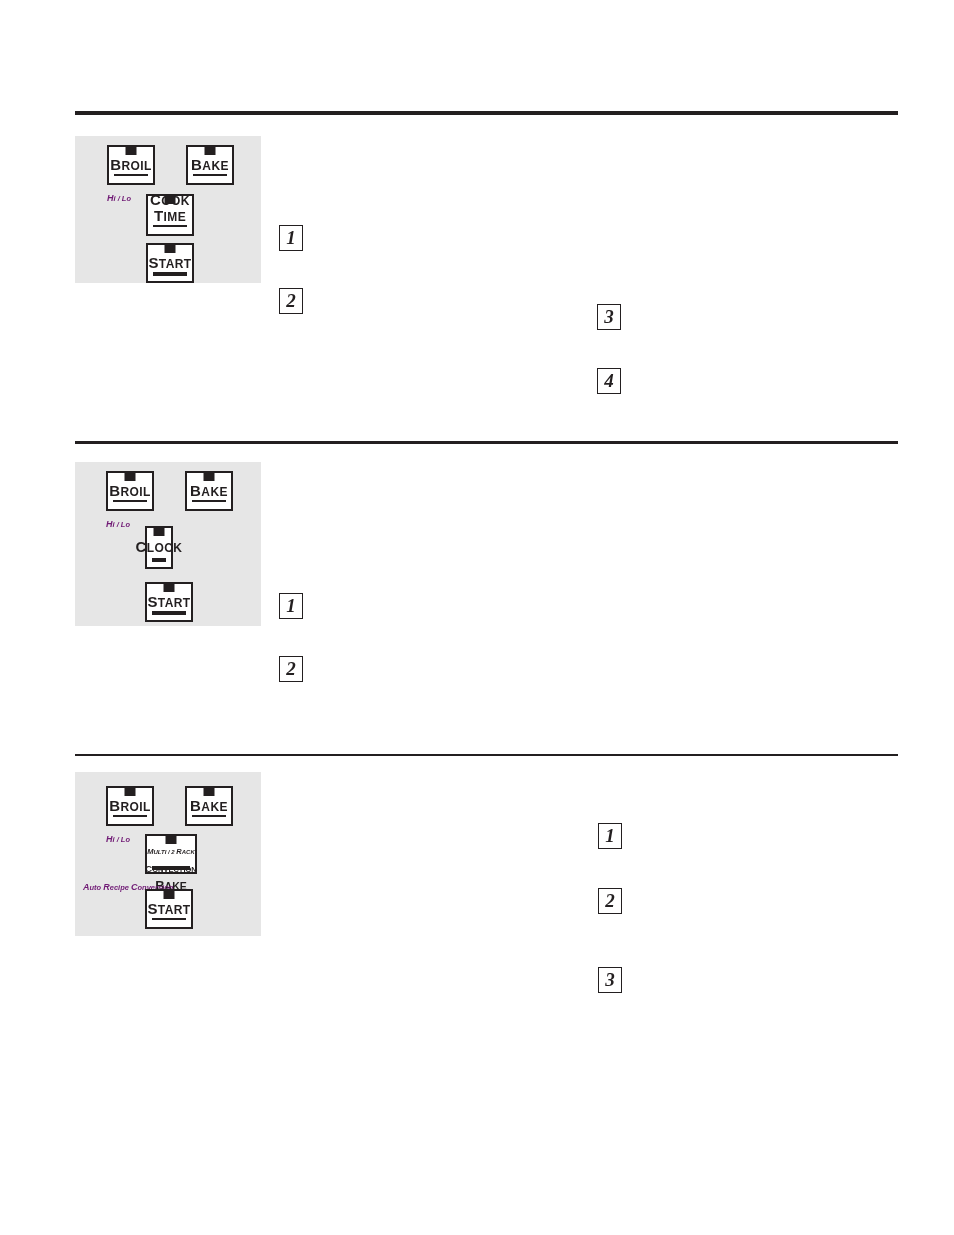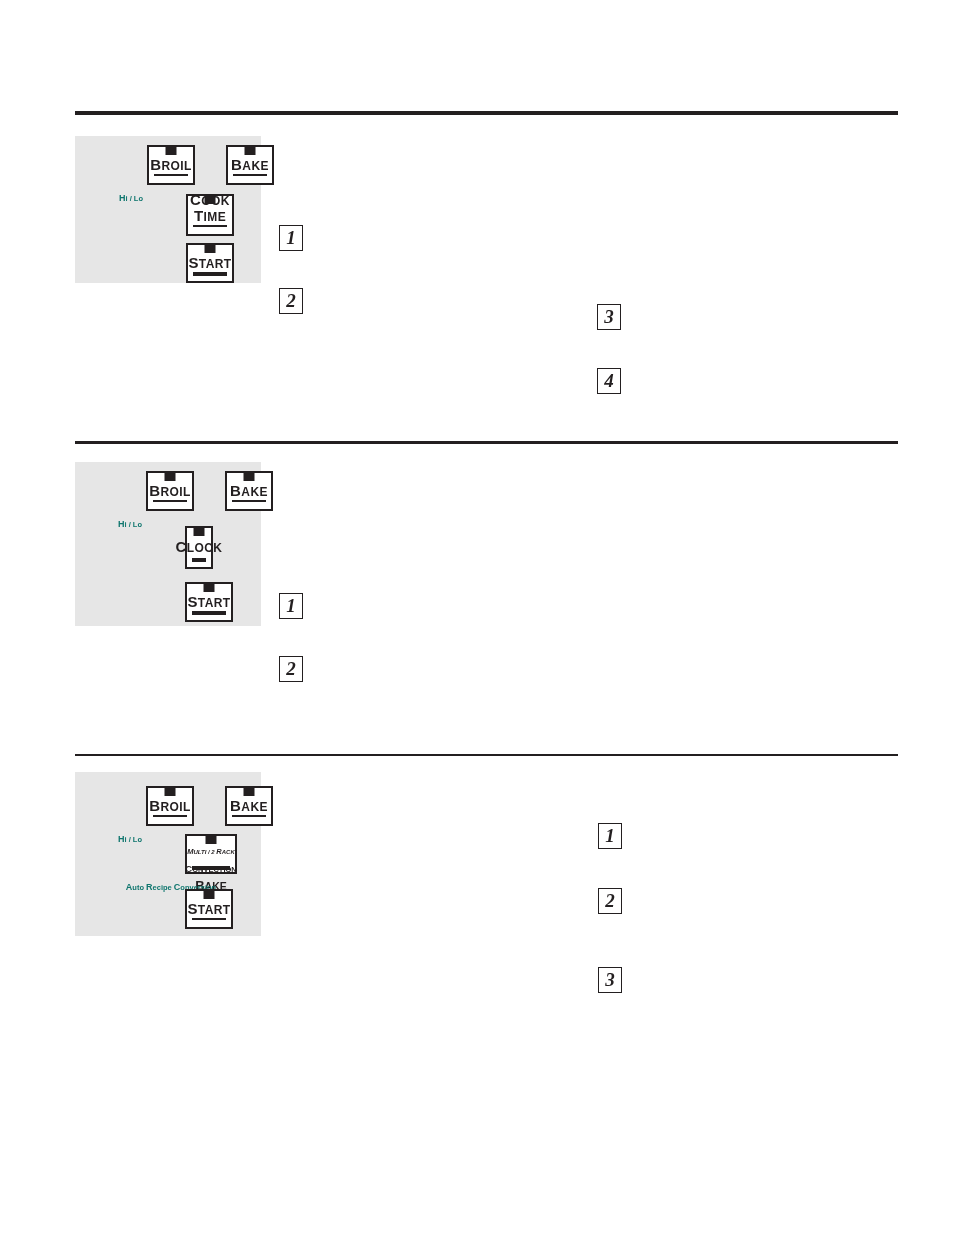--- a/index.html
+++ b/index.html
@@ -36,21 +36,20 @@
     position: absolute;
     background: #ffffff;
     border: 2px solid #231f20;
     box-sizing: border-box;
     display: flex;
     flex-direction: column;
     align-items: center;
     justify-content: center;
     text-align: center;
     color: #231f20;
-    margin-left: 40px;
   }
   
   .btn .led {
     position: absolute;
     top: -1px;
     left: 50%;
     transform: translateX(-50%);
     width: 11px;
     height: 9px;
     background: #231f20;
@@ -73,24 +72,24 @@
     
   }
   .btn .lbl .cap { font-size: 15px; }
   .btn .lbl .sm  { font-size: 12px; }
 
   .btn.two-line { padding-bottom: 14px; }
 
   
   .caption {
     position: absolute;
-    font-weight: bold;
-    color: #0f766e;
+    font-style: italic;
+    font-weight: bold;
+    color: #701a75;
     white-space: nowrap;
-    text-align: center;
   }
   .caption .cap { font-size: 9px; }
   .caption .sm  { font-size: 7.5px; }
 
   
   .btn.micro .lbl-sm {
     font-weight: bold;
     font-style: italic;
     line-height: 1.12;
   }

